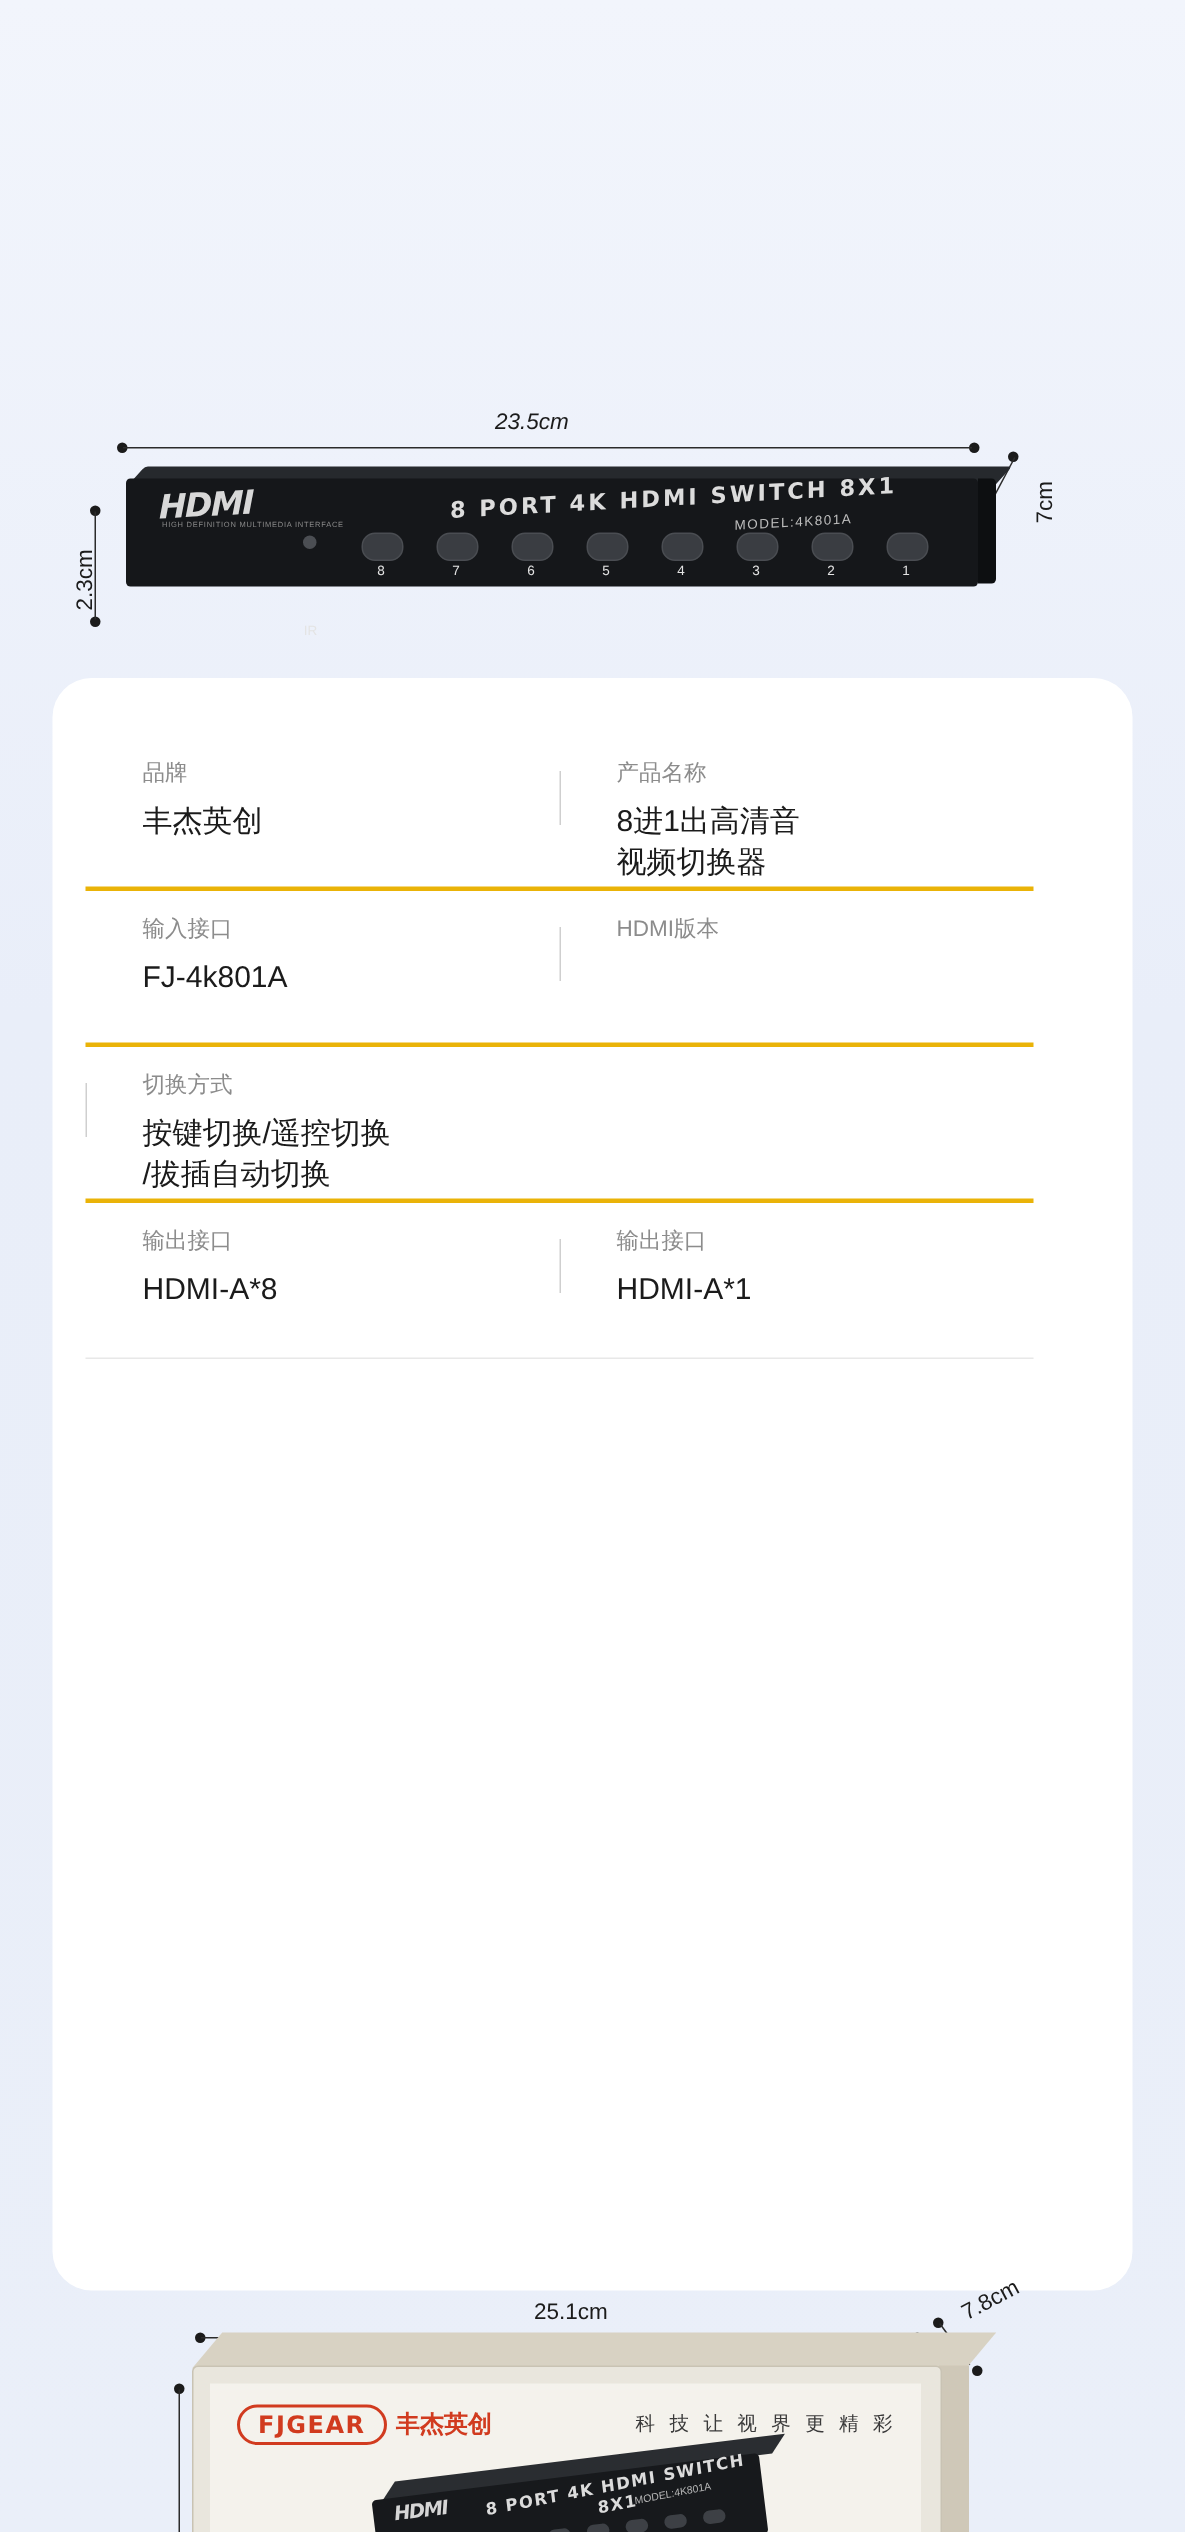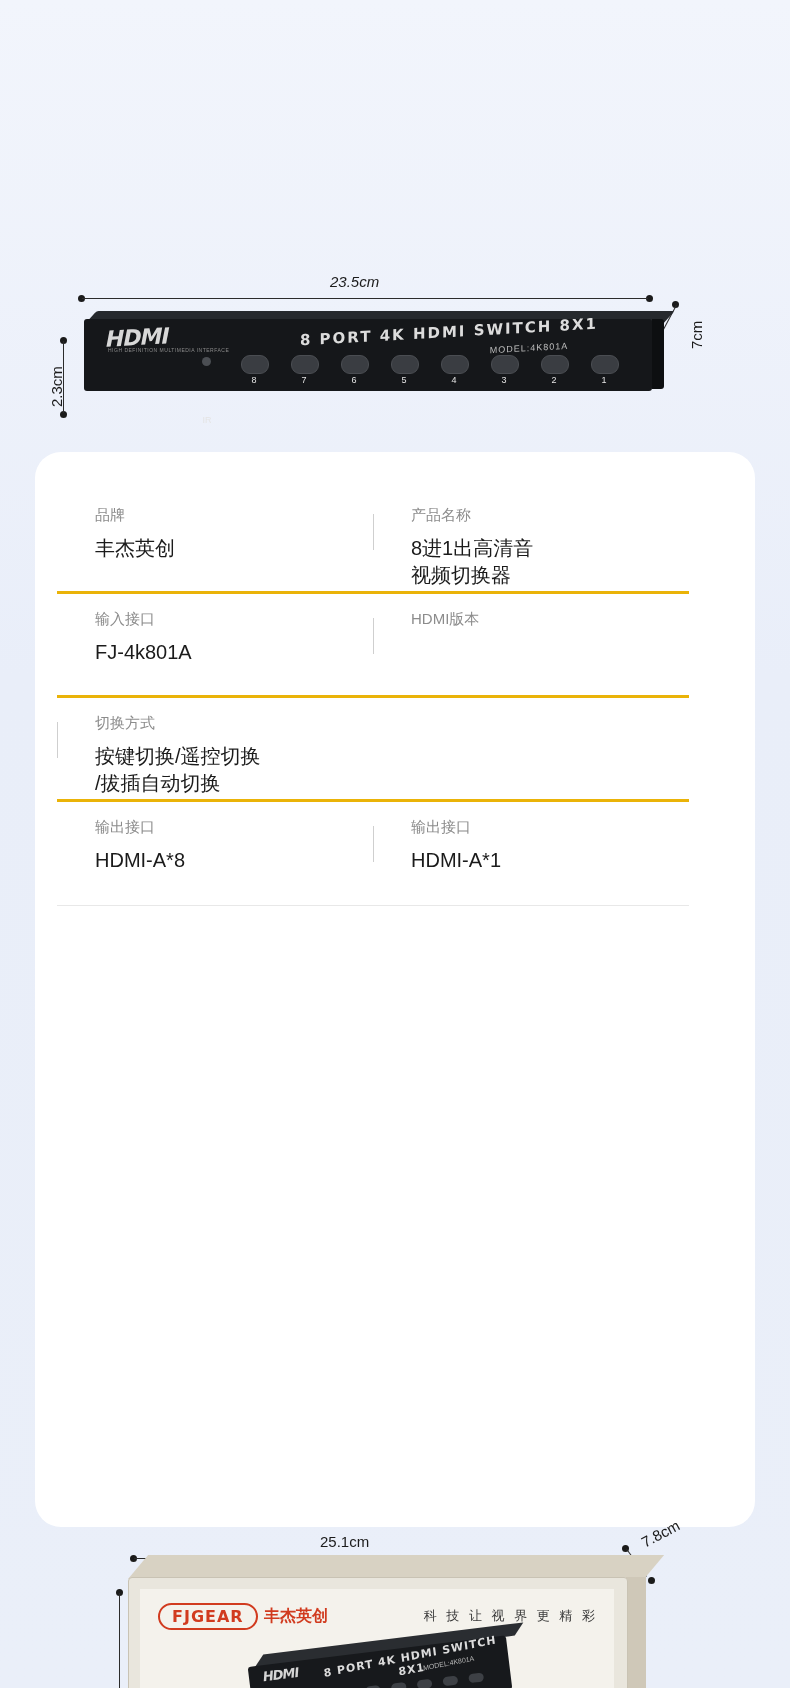--- a/index.html
+++ b/index.html
@@ -499,21 +499,21 @@
         </div>
       </div>
 
     </div>
 
     <div class="box-wrap" style="left:-35px;">
 
       <div class="dim-dot" style="left:130px; top:28px;"></div>
       <div class="dim-dot" style="left:608px; top:28px;"></div>
       <div class="dim-line-h" style="left:134px; top:31px; width:476px;"></div>
-      <div class="dim-label" style="left:320px; top:6px;">25.1cm</div>
+      <div class="dim-label" style="left:356px; top:6px;">25.1cm</div>
 
       <div class="dim-dot" style="left:622px; top:18px;"></div>
       <div class="dim-dot" style="left:648px; top:50px;"></div>
       <div class="dim-line-v" style="left:626px; top:22px; height:34px; transform:rotate(-36deg); transform-origin:top;"></div>
       <div class="dim-label" style="left:640px; top:-2px; transform:rotate(-28deg);">7.8cm</div>
 
       <div class="dim-dot" style="left:116px; top:62px;"></div>
 
       <div class="dim-line-v" style="left:119px; top:66px; height:258px;"></div>
 

